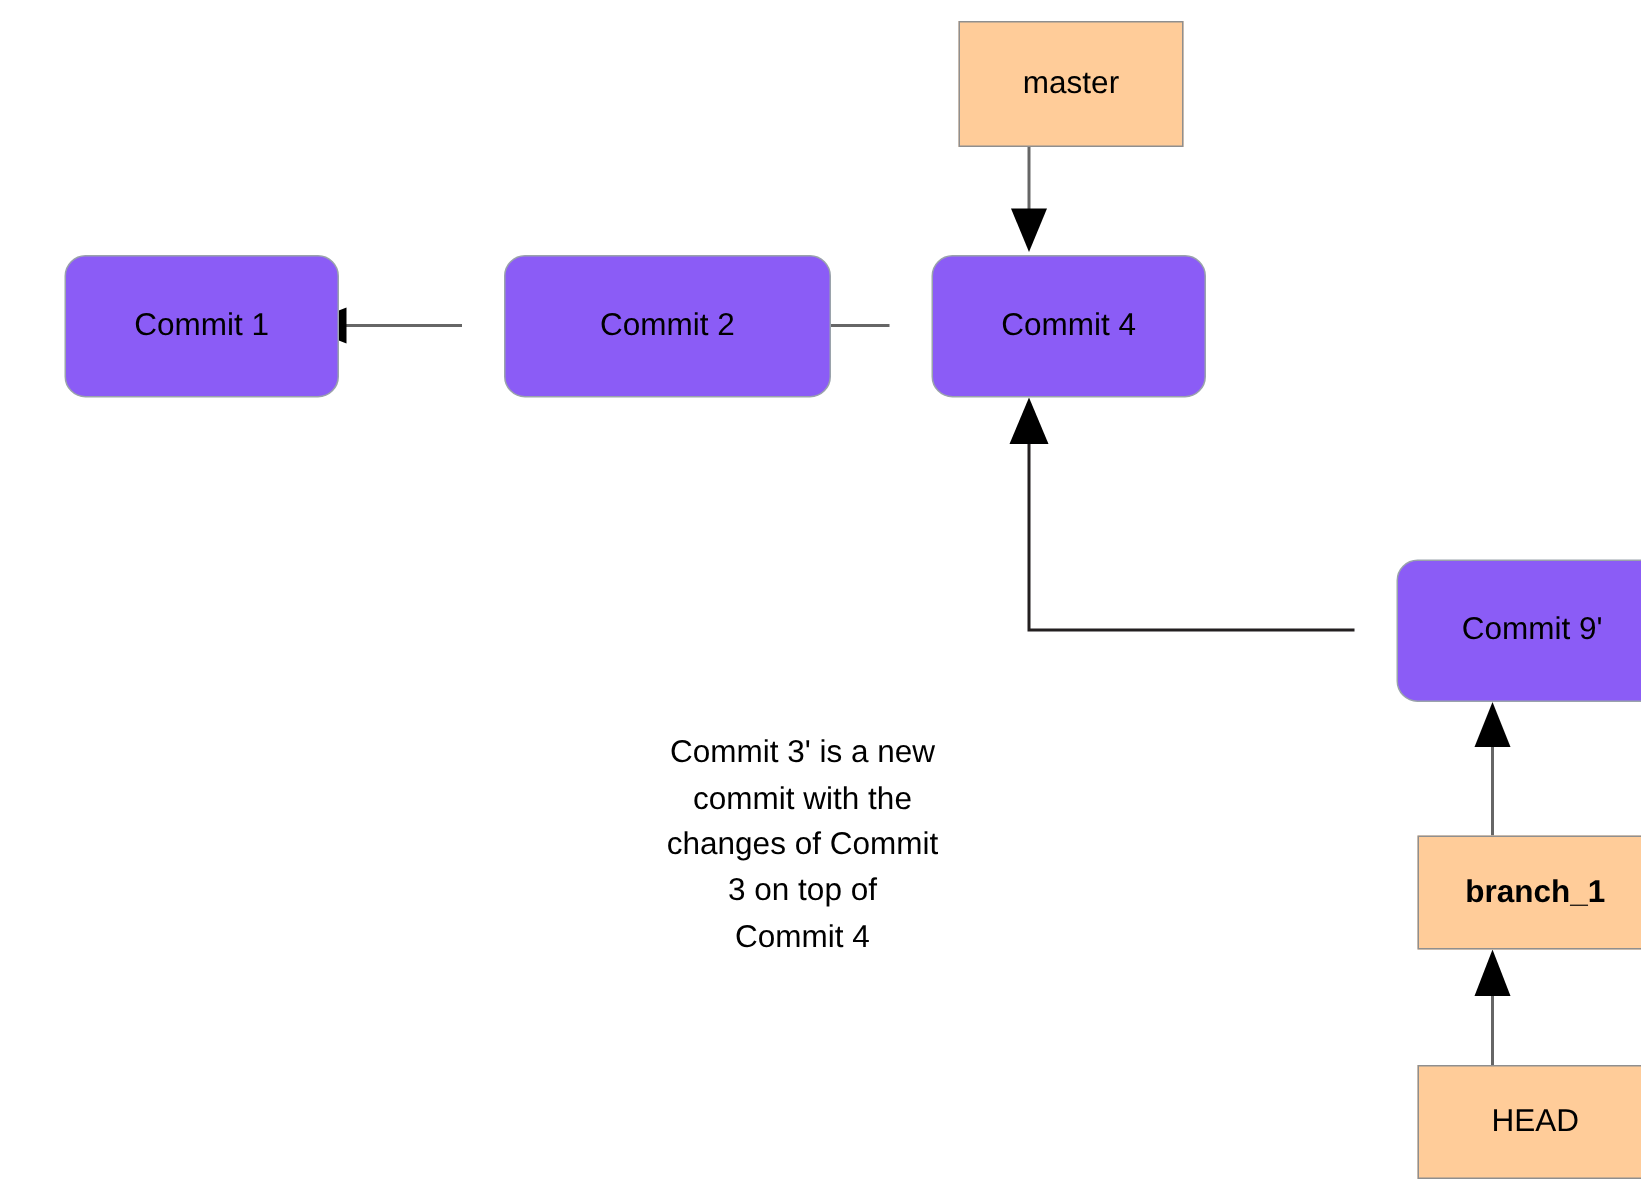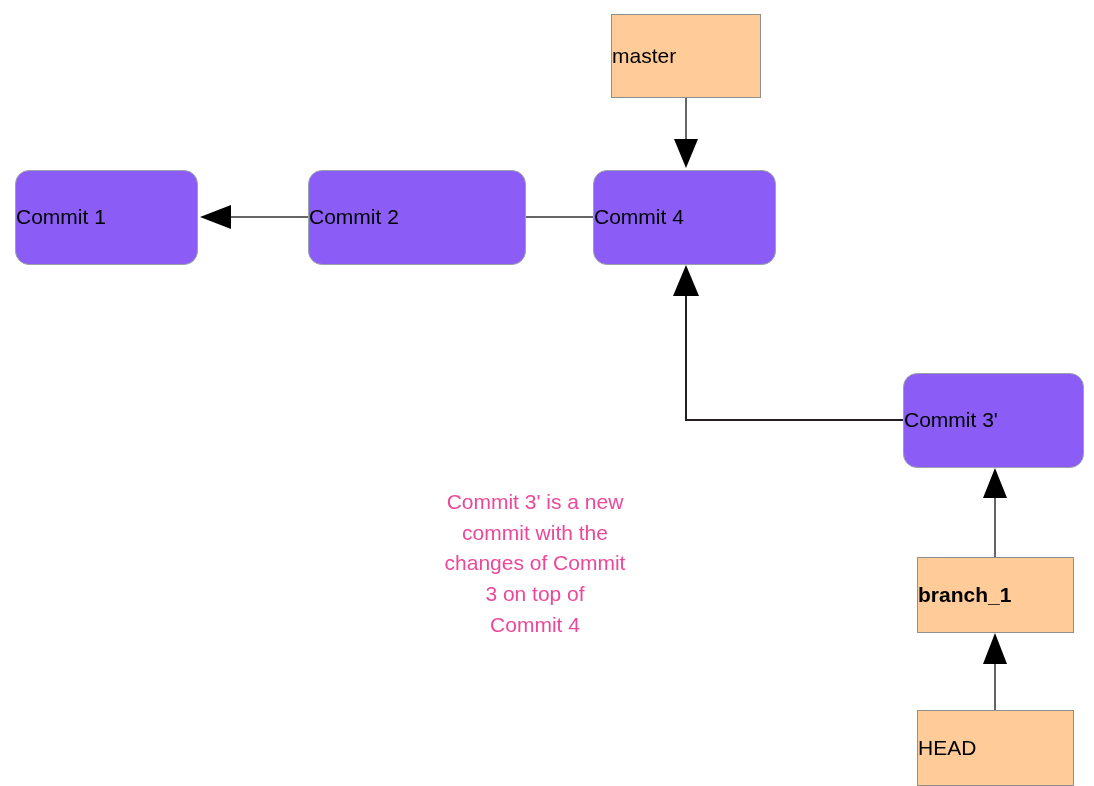--- a/index.html
+++ b/index.html
@@ -23,45 +23,47 @@
     top: 0;
     width: 1094px;
     height: 786px;
     pointer-events: none;
   }
   .node {
     position: absolute;
     box-sizing: border-box;
     display: flex;
     align-items: center;
+    justify-content: center;
     text-align: center;
     color: #000000;
     line-height: 1.15;
     z-index: 2;
+    margin-left: 28px;
   }
   .node-commit {
     background: #8b5cf6;
     border: 1px solid #9aa3ab;
     border-radius: 14px;
     font-size: 21px;
   }
   .node-ref {
     background: #ffcc99;
     border: 1px solid #8f8f8f;
     border-radius: 0;
     font-size: 21px;
   }
   .node-ref.bold {
     font-weight: bold;
   }
   .annotation {
     position: absolute;
     text-align: center;
     font-size: 21px;
-    color: #ec4899;
+    color: #000000;
     line-height: 1.46;
     white-space: pre-line;
     z-index: 2;
   }
 </style>
 </head>
 <body>
 
 <div id="canvas">
 
@@ -113,21 +115,21 @@
 
   <div class="node node-commit" style="left:308px; top:170px; width:218px; height:95px;">
     <span>Commit 2</span>
   </div>
 
   <div class="node node-commit" style="left:593px; top:170px; width:183px; height:95px;">
     <span>Commit 4</span>
   </div>
 
   <div class="node node-commit" style="left:903px; top:373px; width:181px; height:95px;">
-    <span>Commit 3'</span>
+    <span>Commit 9'</span>
   </div>
 
   <div class="node node-ref bold" style="left:917px; top:557px; width:157px; height:76px;">
     <span>branch_1</span>
   </div>
 
   <div class="node node-ref" style="left:917px; top:710px; width:157px; height:76px;">
     <span>HEAD</span>
   </div>
 

